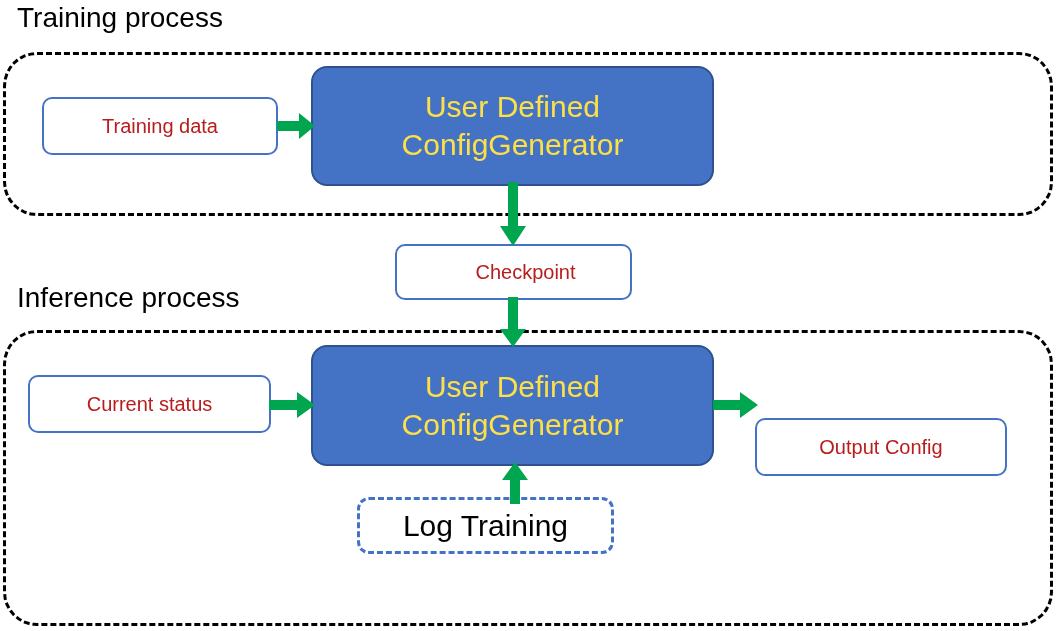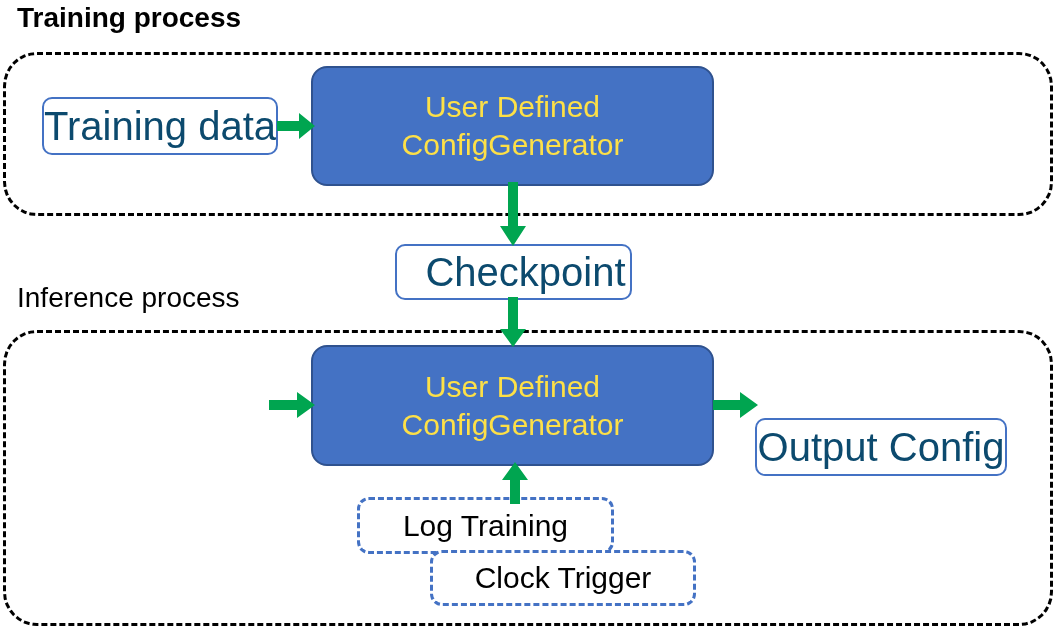--- a/index.html
+++ b/index.html
@@ -21,21 +21,21 @@
 
   
   .section-caption {
     position: absolute;
     font-size: 28px;
     line-height: 32px;
     color: #000000;
     white-space: nowrap;
     font-family: "Liberation Sans", sans-serif;
   }
-  #caption-training { left: 17px; top: 2px; font-weight: bold; }
+  #caption-training { left: 17px; top: 2px; }
   #caption-inference { left: 17px; top: 282px; }
 
   
   .group-container {
     position: absolute;
     border: 3px dashed #000000;
     border-radius: 34px;
     box-sizing: border-box;
     background: transparent;
   }
@@ -45,22 +45,22 @@
   
   .node-box {
     position: absolute;
     box-sizing: border-box;
     border: 2px solid #4472C4;
     border-radius: 10px;
     background: #ffffff;
     display: flex;
     align-items: center;
     justify-content: center;
-    color: #0c4a6e;
-    font-size: 40px;
+    color: #b91c1c;
+    font-size: 20px;
     line-height: 34px;
     white-space: nowrap;
     font-family: "Liberation Sans", sans-serif;
   }
   #box-training-data  { left: 42px;  top: 97px;  width: 236px; height: 58px; }
   #box-checkpoint     { left: 395px; top: 244px; width: 237px; height: 56px; padding-left: 24px; }
   #box-current-status { left: 28px;  top: 375px; width: 243px; height: 58px; }
   #box-output-config  { left: 755px; top: 375px; width: 252px; height: 58px; margin-top: 43px; }
 
   
@@ -133,31 +133,31 @@
     <span>User Defined</span>
     <span>ConfigGenerator</span>
   </div>
 
   <div class="node-box" id="box-checkpoint">Checkpoint</div>
 
   <div class="section-caption" id="caption-inference">Inference process</div>
 
   <div class="group-container" id="group-inference"></div>
 
+  <div class="node-box" id="box-current-status">Current status</div>
 
   <div class="process-box" id="box-infer-generator">
     <span>User Defined</span>
     <span>ConfigGenerator</span>
   </div>
 
   <div class="node-box" id="box-output-config">Output Config</div>
 
   <div class="trigger-box" id="box-log-trigger">Log Training</div>
 
-  <div class="trigger-box" id="box-clock-trigger">Clock Trigger</div>
 
   <div class="arrow" id="arrow-data-to-train">
     <svg width="40" height="30" viewBox="0 0 40 30">
       <path d="M0 10 L22 10 L22 2 L38 15 L22 28 L22 20 L0 20 Z" fill="#00A550"></path>
     </svg>
   </div>
 
   <div class="arrow" id="arrow-train-to-ckpt">
     <svg width="30" height="66" viewBox="0 0 30 66">
       <path d="M10 0 L20 0 L20 44 L28 44 L15 64 L2 44 L10 44 Z" fill="#00A550"></path>

